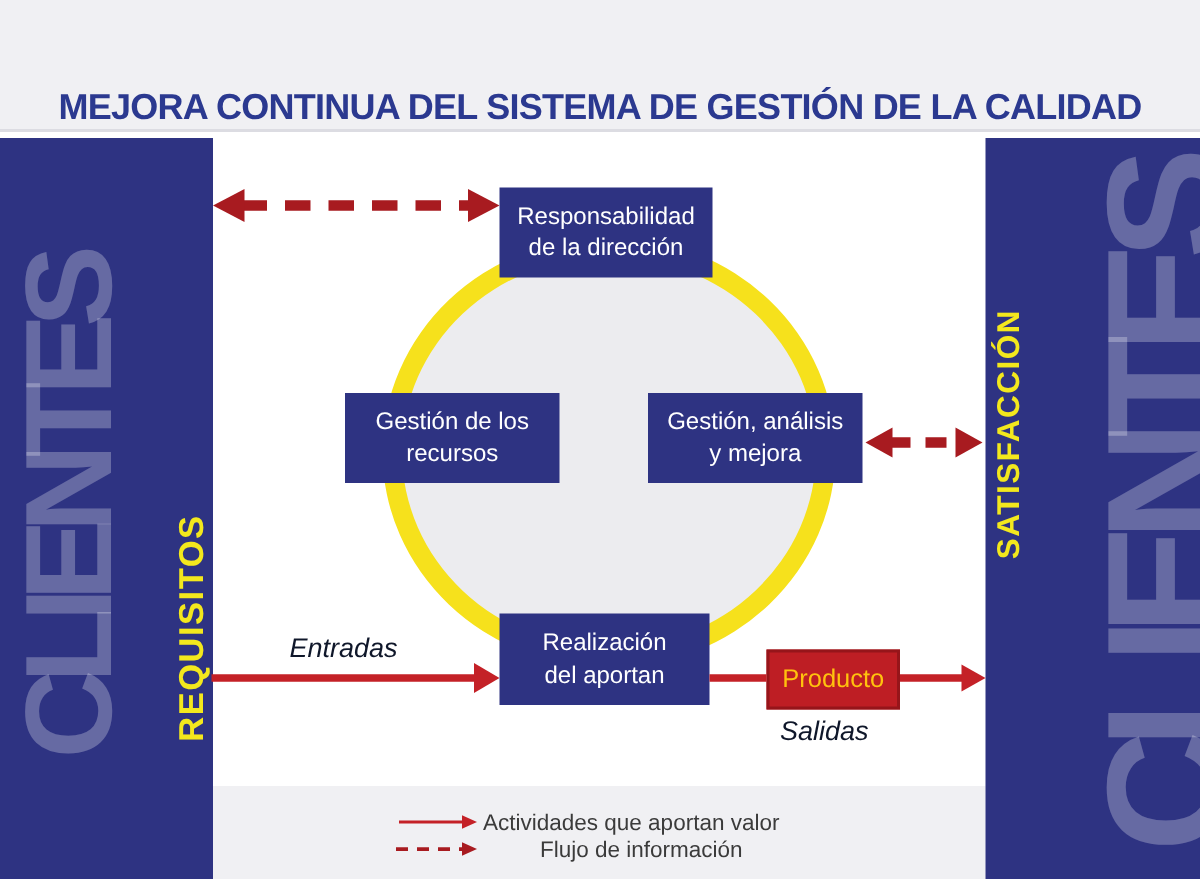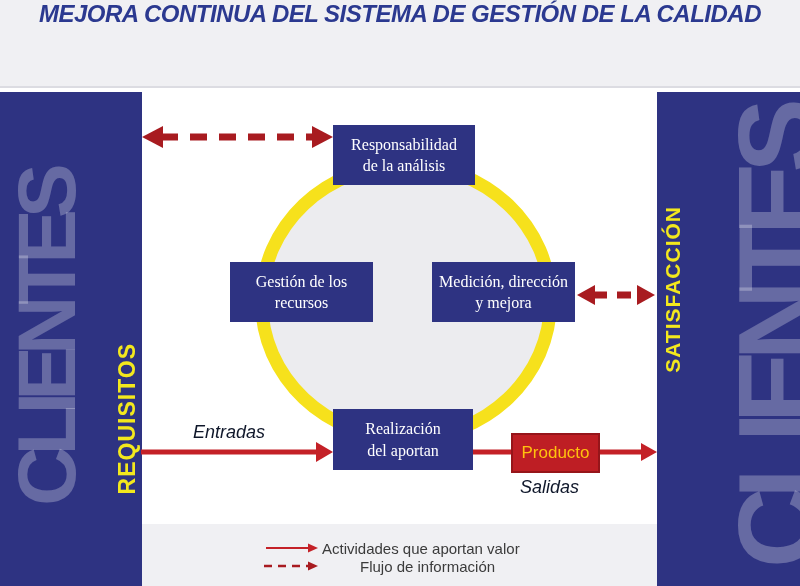--- a/index.html
+++ b/index.html
@@ -1,21 +1,21 @@
 <!DOCTYPE html>
 <html><head>
 <meta charset="utf-8">
 <style>
   html,body{margin:0;padding:0;}
   body{font-family:"Liberation Sans",sans-serif;}
   #canvas{position:relative;width:800px;height:586px;background:#ffffff;overflow:hidden;}
 
   
   .header{position:absolute;left:0;top:0;width:800px;height:86px;background:#f0f0f3;
-          border-bottom:2px solid #dcdce2;display:flex;align-items:flex-start;justify-content:center;font-style:italic;}
+          border-bottom:2px solid #dcdce2;display:flex;align-items:flex-end;justify-content:center;}
   .title{color:#2b3990;font-size:24px;font-weight:bold;letter-spacing:-0.5px;white-space:nowrap;}
 
   
   .pillar{position:absolute;top:92px;width:142px;height:494px;background:#2e3382;overflow:hidden;}
   .pillar.left{left:0;}
   .pillar.right{left:657px;width:143px;}
   .vtext{writing-mode:vertical-rl;transform:rotate(180deg);}
   .clientes{position:absolute;top:50%;color:rgba(255,255,255,0.27);font-weight:bold;line-height:1;}
   .clientes.lft{left:6px;font-size:82px;letter-spacing:-9px;transform:translateY(-50%) rotate(180deg);}
   .clientes.rgt{right:-34px;font-size:112px;letter-spacing:-12px;transform:translateY(-50%) rotate(180deg);}
@@ -28,21 +28,21 @@
   .bottom-strip{position:absolute;left:142px;top:524px;width:515px;height:62px;background:#f0f0f3;}
 
   
   .ring{position:absolute;left:255px;top:158px;width:302px;height:287px;box-sizing:border-box;
         border:13px solid #f6e11c;border-radius:50%;background:#ececef;z-index:1;}
 
   
   .pbox{position:absolute;background:#2e3382;color:#ffffff;font-size:16px;line-height:1.32;
         display:flex;flex-direction:column;align-items:center;justify-content:center;
         text-align:center;z-index:2;}
-  .pbox span{white-space:nowrap;font-family:Liberation Serif, serif;}
+  .pbox span{white-space:nowrap;}
   .box-resp{left:333px;top:125px;width:142px;height:60px;}
   .box-gest{left:230px;top:262px;width:143px;height:60px;}
   .box-medi{left:432px;top:262px;width:143px;height:60px;}
   .box-real{left:333px;top:409px;width:140px;height:61px;}
   .box-prod{position:absolute;left:511px;top:433px;width:85px;height:36px;background:#be1e24;
             border:2px solid #96151a;color:#ffc20e;font-size:17px;font-weight:normal;
             display:flex;align-items:center;justify-content:center;z-index:2;}
 
   
   .flabel{position:absolute;color:#0f172a;font-size:18px;font-style:italic;z-index:2;}
@@ -75,28 +75,28 @@
 
   <div class="pillar right">
     <div class="clientes rgt vtext">CLIENTES</div>
     <div class="ylabel sat vtext">SATISFACCIÓN</div>
   </div>
 
   <div class="ring"></div>
 
   <div class="pbox box-resp">
     <span>Responsabilidad</span>
-    <span>de la análisis</span>
+    <span>de la dirección</span>
   </div>
   <div class="pbox box-gest">
     <span>Gestión de los</span>
     <span>recursos</span>
   </div>
   <div class="pbox box-medi">
-    <span>Medición, dirección</span>
+    <span>Gestión, análisis</span>
     <span>y mejora</span>
   </div>
   <div class="pbox box-real">
     <span>Realización</span>
     <span>del aportan</span>
   </div>
 
   <div class="box-prod">Producto</div>
 
   <div class="flabel lbl-entradas">Entradas</div>

